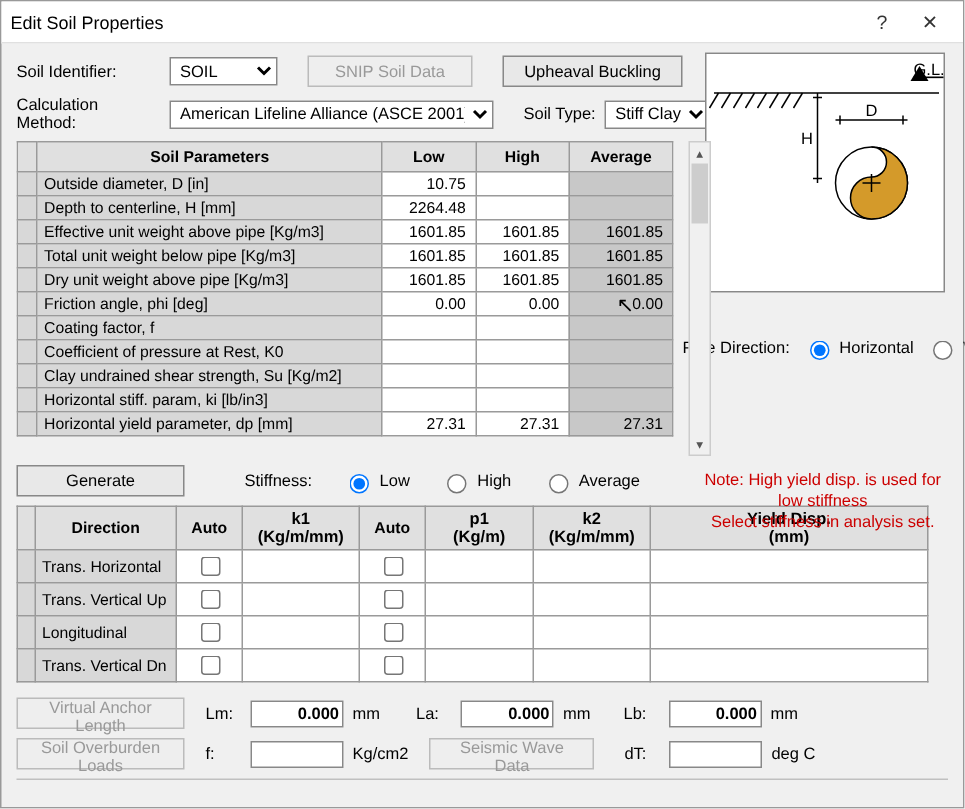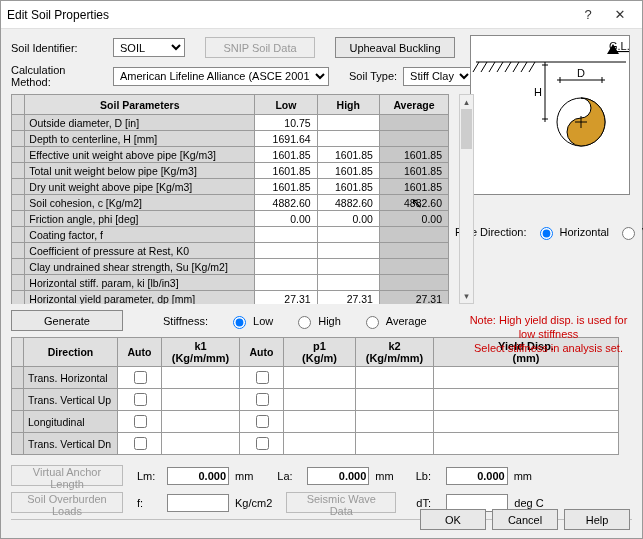--- a/index.html
+++ b/index.html
@@ -129,21 +129,21 @@
               <tr>
                 <td style="background:#d8d8d8"></td>
                 <td class="rowhdr">Outside diameter, D  [in]</td>
                 <td class="num">10.75</td>
                 <td class="num"></td>
                 <td class="gavg"></td>
               </tr>
               <tr>
                 <td style="background:#d8d8d8"></td>
                 <td class="rowhdr">Depth to centerline, H  [mm]</td>
-                <td class="num">1691.64</td>
+                <td class="num">2264.48</td>
                 <td class="num"></td>
                 <td class="gavg"></td>
               </tr>
               <tr>
                 <td style="background:#d8d8d8"></td>
                 <td class="rowhdr">Effective unit weight above pipe  [Kg/m3]</td>
                 <td class="num">1601.85</td>
                 <td class="num">1601.85</td>
                 <td class="gavg">1601.85</td>
               </tr>
@@ -153,27 +153,20 @@
                 <td class="num">1601.85</td>
                 <td class="num">1601.85</td>
                 <td class="gavg">1601.85</td>
               </tr>
               <tr>
                 <td style="background:#d8d8d8"></td>
                 <td class="rowhdr">Dry unit weight above pipe  [Kg/m3]</td>
                 <td class="num">1601.85</td>
                 <td class="num">1601.85</td>
                 <td class="gavg">1601.85</td>
-              </tr>
-              <tr>
-                <td style="background:#d8d8d8"></td>
-                <td class="rowhdr">Soil cohesion, c  [Kg/m2]</td>
-                <td class="num">4882.60</td>
-                <td class="num">4882.60</td>
-                <td class="gavg">4882.60</td>
               </tr>
               <tr>
                 <td style="background:#d8d8d8"></td>
                 <td class="rowhdr">Friction angle, phi  [deg]</td>
                 <td class="num">0.00</td>
                 <td class="num">0.00</td>
                 <td class="gavg">0.00</td>
               </tr>
               <tr>
                 <td style="background:#d8d8d8"></td>
@@ -320,20 +313,15 @@
         <span class="lbl">Kg/cm2</span>
         <button class="btn disabled" style="width:110px;margin-left:8px">Seismic Wave Data</button>
         <label class="lbl" style="width:24px;margin-left:14px">dT:</label>
         <input type="text" style="width: 62px;" value="">
         <span class="lbl">deg C</span>
       </div>
     </div>
 
     <div class="sep"></div>
 
-    <div class="footer-btns">
-      <button class="btn">OK</button>
-      <button class="btn">Cancel</button>
-      <button class="btn">Help</button>
-    </div>
 
   </div>
 </div>
 
 </body></html>

